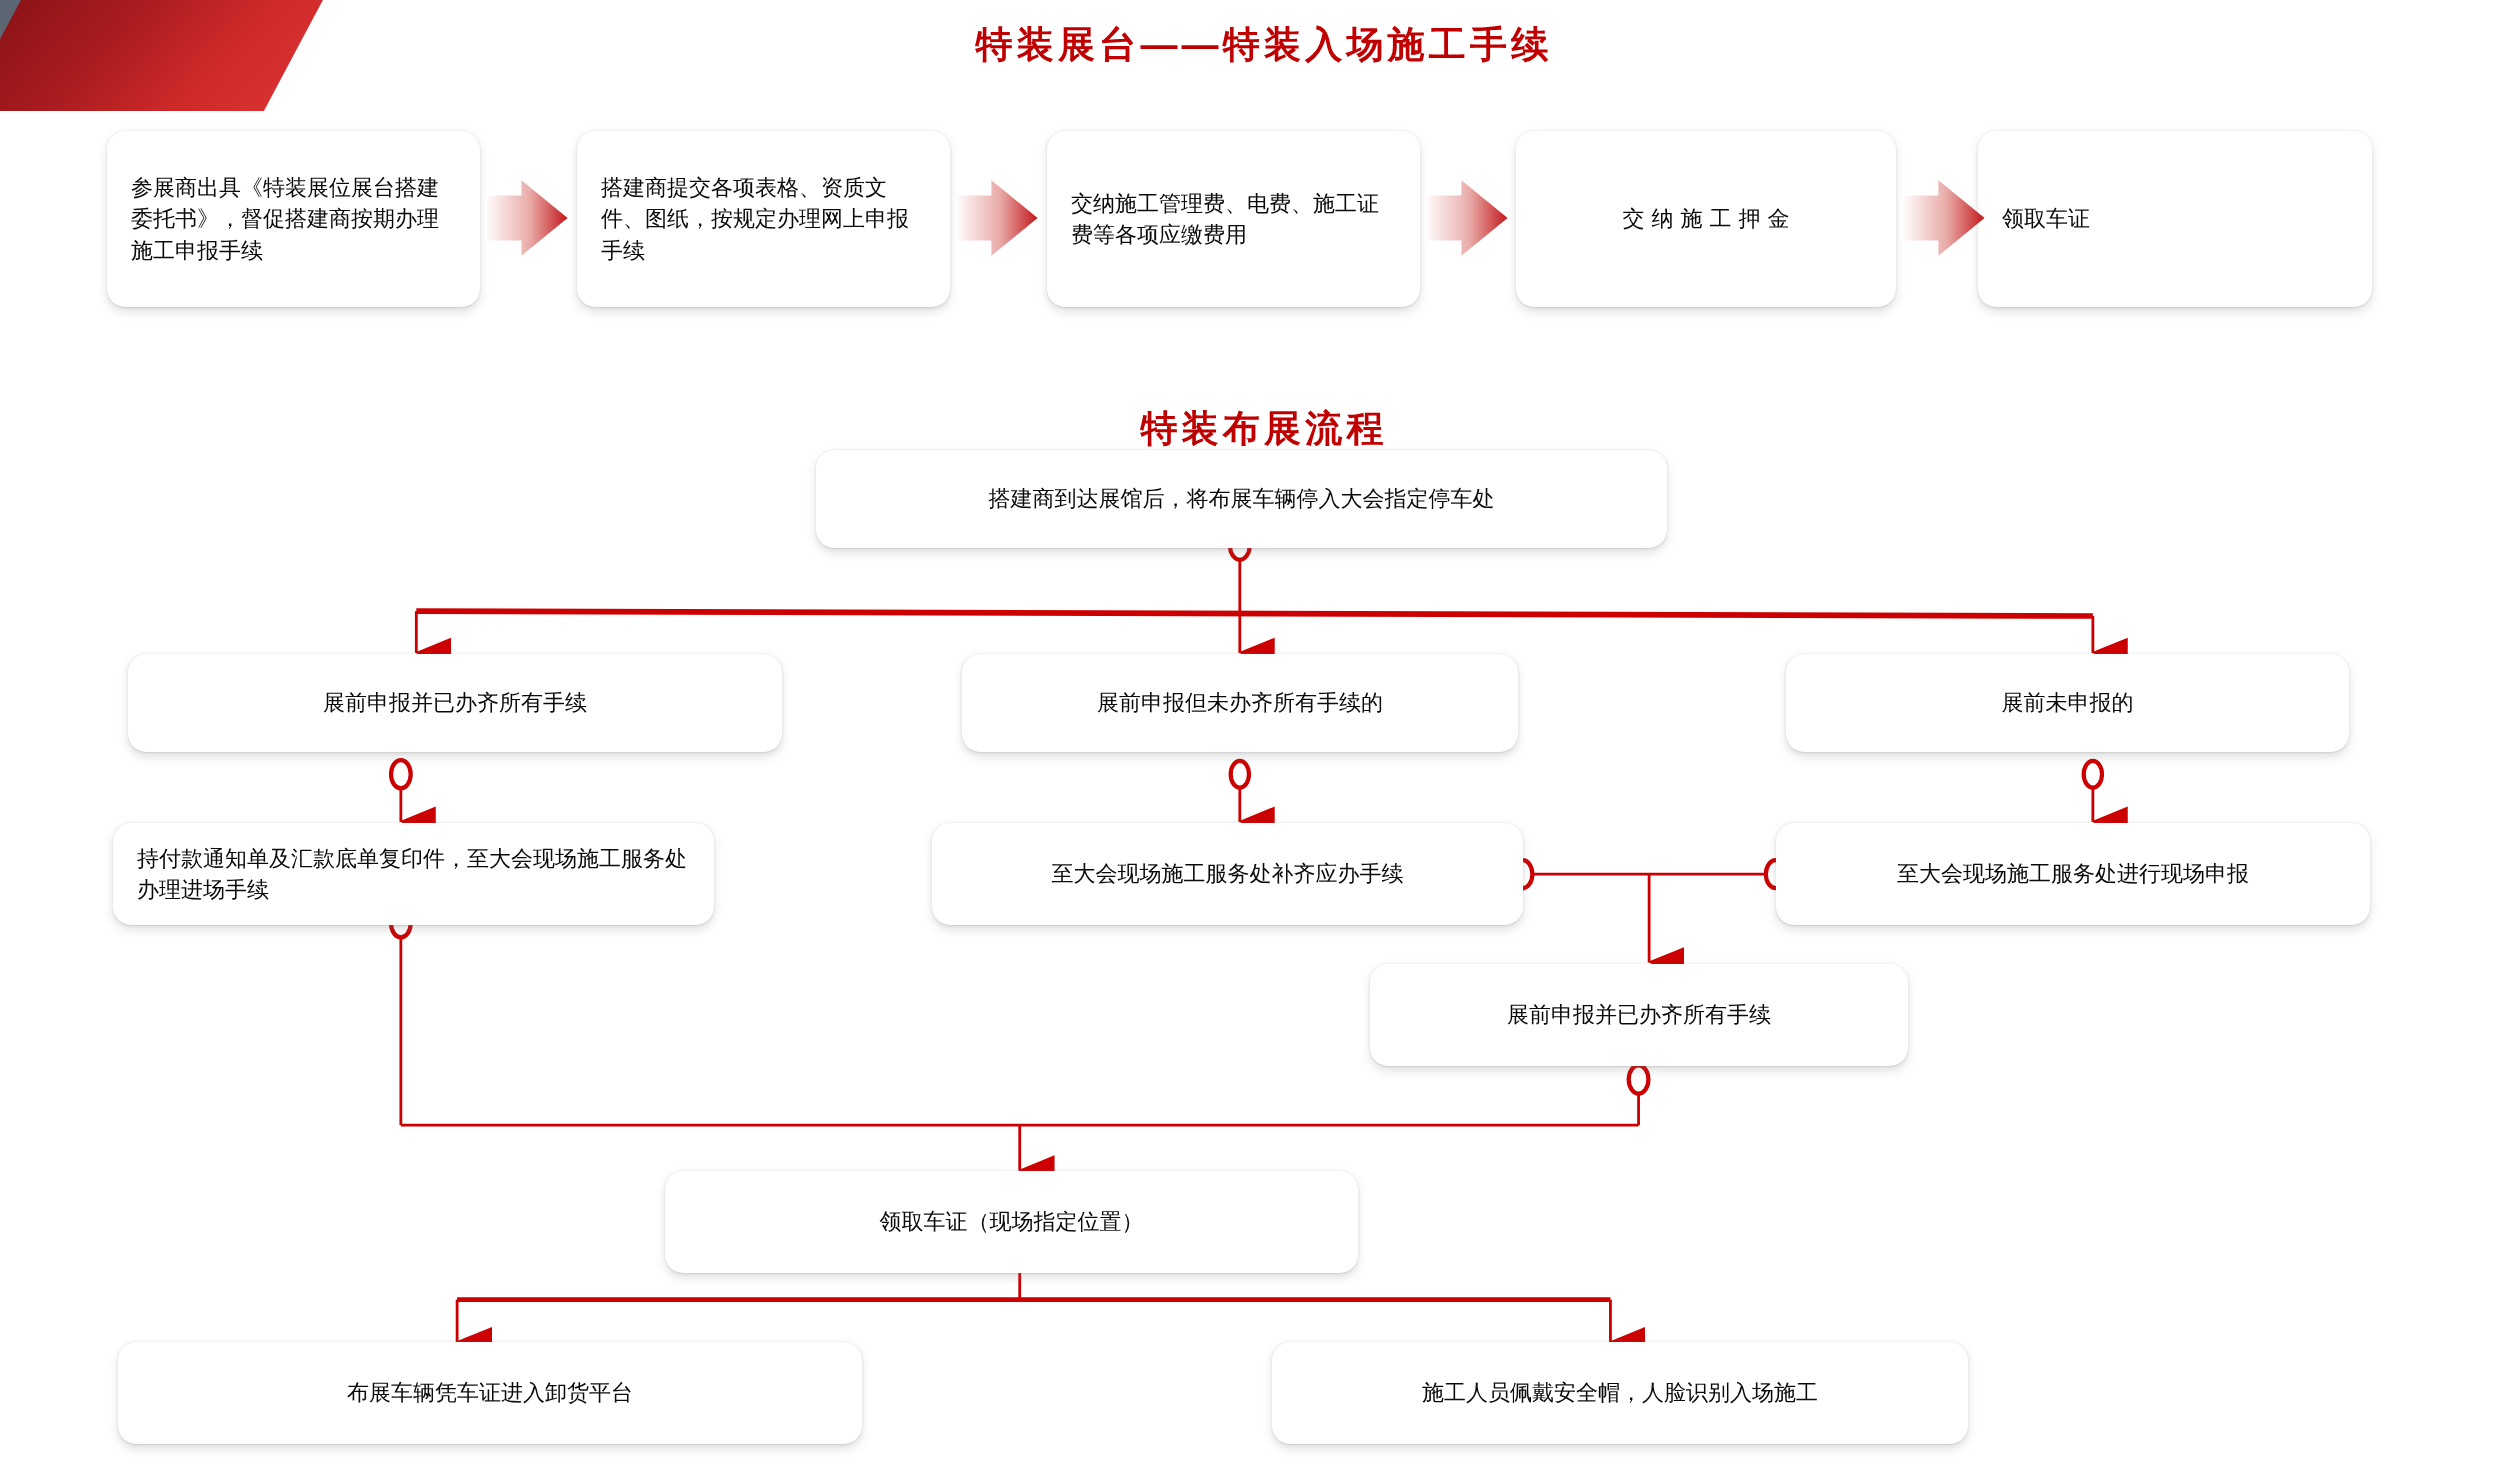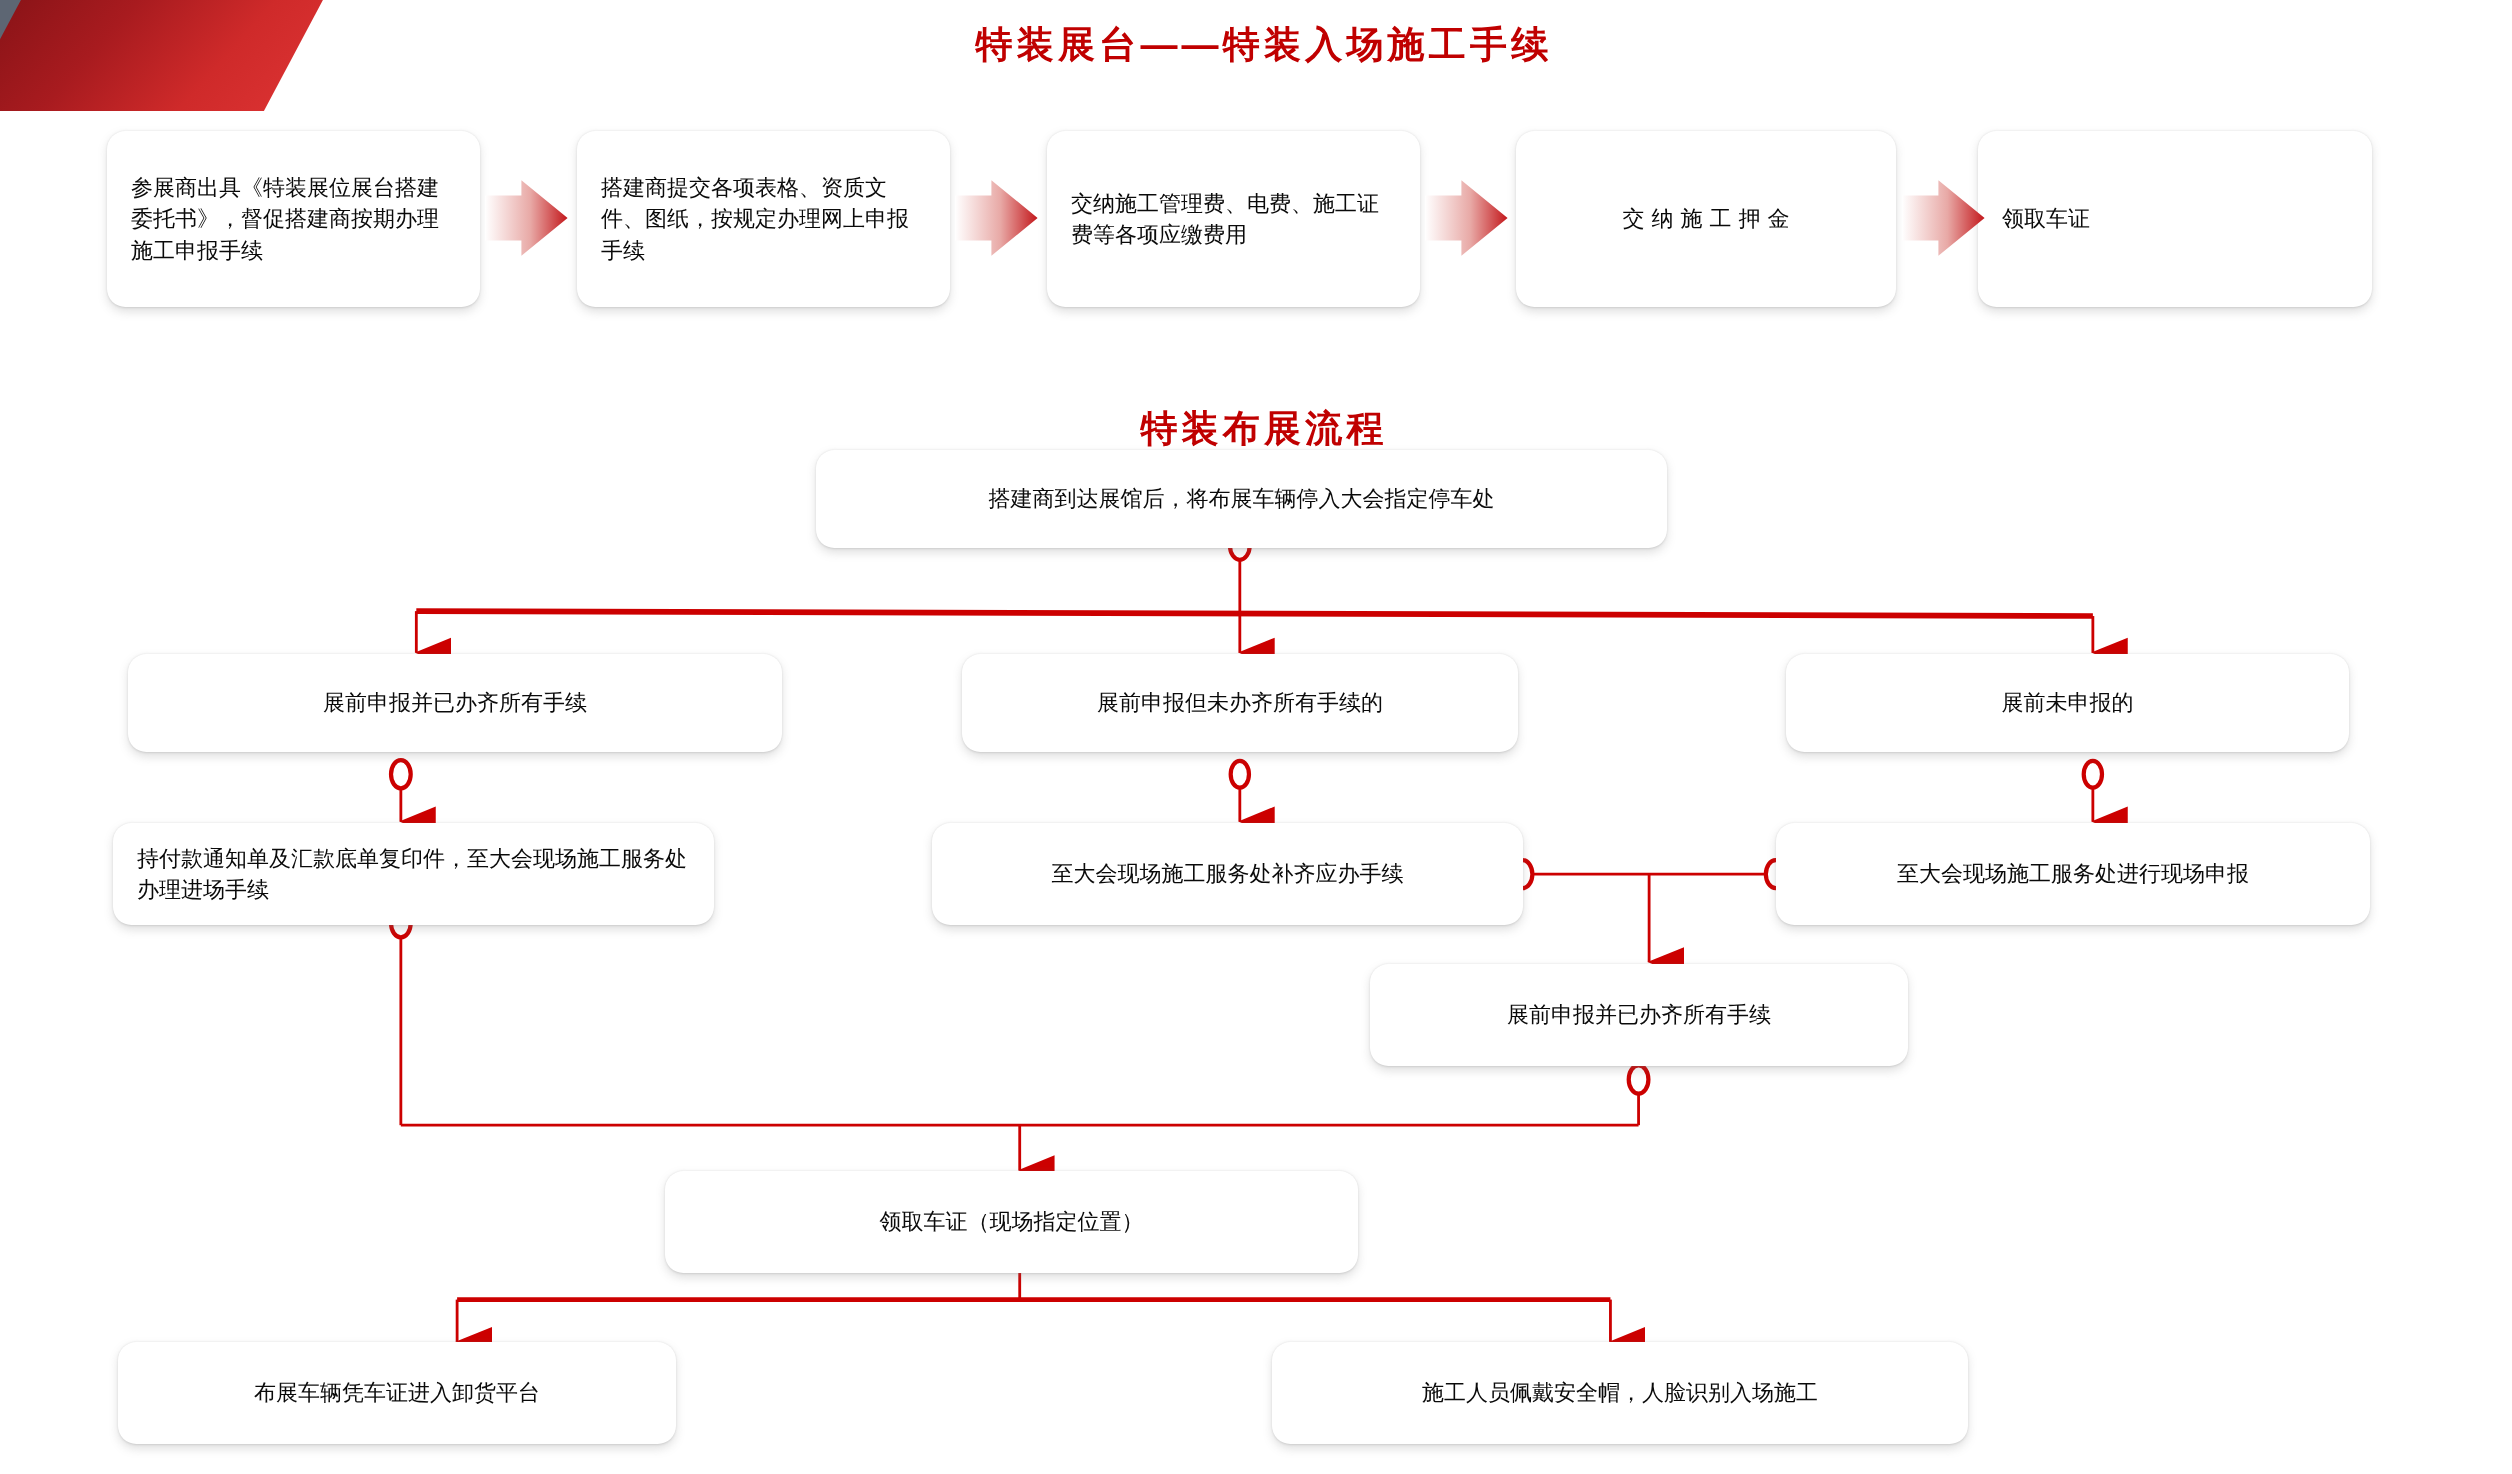--- a/index.html
+++ b/index.html
@@ -223,21 +223,21 @@
   </div>
 
   <div class="node pad-c" style="left:1370px;top:964px;width:538px;height:102px;">
     <div class="txt">展前申报并已办齐所有手续</div>
   </div>
 
   <div class="node pad-c" style="left:665px;top:1171px;width:693px;height:102px;">
     <div class="txt">领取车证（现场指定位置）</div>
   </div>
 
-  <div class="node pad-c" style="left:118px;top:1342px;width:558px;height:102px;">
+  <div class="node pad-c" style="left:118px;top:1342px;width:744px;height:102px;">
     <div class="txt">布展车辆凭车证进入卸货平台</div>
   </div>
 
   <div class="node pad-c" style="left:1272px;top:1342px;width:696px;height:102px;">
     <div class="txt">施工人员佩戴安全帽，人脸识别入场施工</div>
   </div>
 
 </div>
 
 

